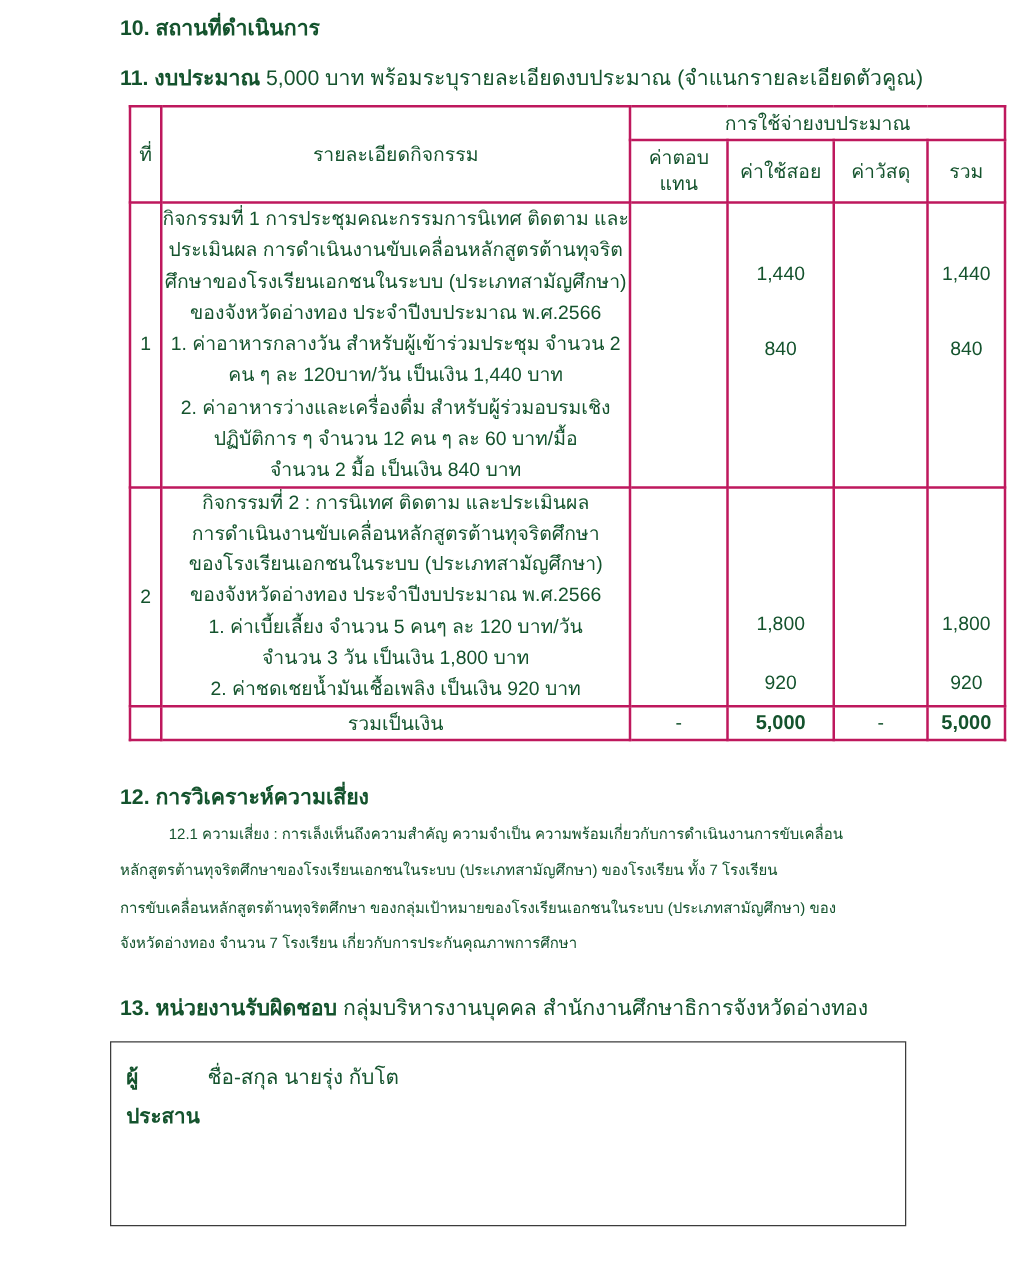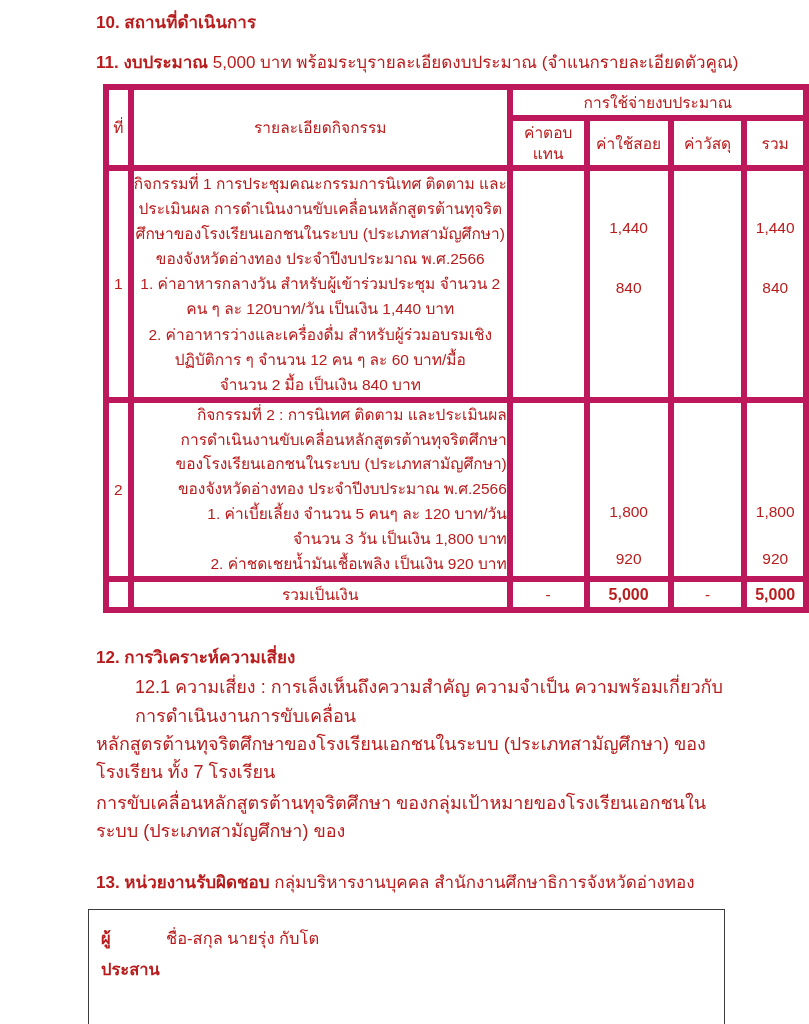--- a/index.html
+++ b/index.html
@@ -1,37 +1,37 @@
 <!DOCTYPE html>
 <html><head>
 <meta charset="utf-8">
 <style>
   html,body{margin:0;padding:0;background:#ffffff;}
   .page{
     position:relative;
     width:809px;height:1024px;
     background:#ffffff;
     font-family:"Liberation Sans",sans-serif;
-    color:#b91c1c;
+    color:#14532d;
     box-sizing:border-box;
     padding:10px 0 0 96px;
     overflow:hidden;
   }
   .heading{font-size:17px;font-weight:700;line-height:26px;}
   .heading .reg{font-weight:400;}
   .h11{margin-top:14px;}
   
   table.budget{
     border-collapse:collapse;
     margin:8px 0 0 7px;
     table-layout:fixed;
     font-size:15.5px;
   }
   table.budget td{
-    border:6px solid #be185d;
+    border:2px solid #be185d;
     padding:0;
     vertical-align:middle;
     text-align:center;
     box-sizing:border-box;
   }
   td.c-no{width:25px;}
   td.c-detail{width:302px;}
   td.c-comp{width:78px;}
   td.c-exp{width:85px;}
   td.c-mat{width:75px;}
@@ -39,37 +39,37 @@
   tr.hdr1 td{height:27px;}
   tr.hdr2 td{height:50px;line-height:21px;}
   tr.act1 td{height:226px;}
   tr.act2 td{height:174px;}
   tr.sum td{height:26px;}
   td.detail-cell{
     text-align:left;vertical-align:top;
     padding:2px 6px 0 8px;
   }
   .tline{line-height:25.1px;white-space:nowrap;overflow:hidden;}
-  .act2 .tline{line-height:24.8px;text-align:right;}
+  .act2 .tline{line-height:24.8px;}
   .u{}
   td.no-cell{vertical-align:top;padding-top:4px;}
   td.amt{position:relative;vertical-align:top;}
   .amt span{position:absolute;left:0;width:100%;text-align:center;}
   .act1 .v1{top:48px;}
   .act1 .v2{top:108px;}
   .act2 .v1{top:100px;}
   .act2 .v2{top:147px;}
   tr.sum .money{font-weight:700;font-size:16px;}
   .tbl-note{
     width:634px;text-align:right;
     font-size:16px;margin-top:7px;
   }
   
   .h12{margin-top:32px;}
-  .para{font-size:18px;line-height:28.3px;margin-top:2px;width:645px;}
+  .para{font-size:12px;line-height:28.3px;margin-top:2px;width:645px;}
   .para .ind{padding-left:39px;}
   .h13{margin-top:25px;}
   
   .contact-box{
     position:relative;
     margin:13px 0 0 -8px;
     width:637px;height:148px;
     border:1.5px solid #3c3c3c;
     box-sizing:border-box;
     padding:13px 0 0 12px;
@@ -172,20 +172,21 @@
     <span>12. การวิเคราะห์ความเสี่ยง</span>
   </div>
 
   <div class="para">
     <div class="ind">12.1 ความเสี่ยง : การเล็งเห็นถึงความสำคัญ ความจำเป็น ความพร้อมเกี่ยวกับการดำเนินงานการขับเคลื่อน</div>
     <div>หลักสูตรต้านทุจริตศึกษาของโรงเรียนเอกชนในระบบ (ประเภทสามัญศึกษา) ของโรงเรียน ทั้ง 7 โรงเรียน</div>
   </div>
 
   <div class="para">
     <div>การขับเคลื่อนหลักสูตรต้านทุจริตศึกษา ของกลุ่มเป้าหมายของโรงเรียนเอกชนในระบบ (ประเภทสามัญศึกษา) ของ</div>
+    <div>จังหวัดอ่างทอง  จำนวน 7 โรงเรียน เกี่ยวกับการประกันคุณภาพการศึกษา</div>
   </div>
 
   <div class="heading h13">
     <span>13. หน่วยงานรับผิดชอบ</span><span class="reg"> กลุ่มบริหารงานบุคคล สำนักงานศึกษาธิการจังหวัดอ่างทอง</span>
   </div>
 
   <div class="contact-box">
     <div class="c-line">
       <span class="c-role">ผู้ประสาน</span>
       <span>ชื่อ-สกุล นายรุ่ง  กับโต</span>

